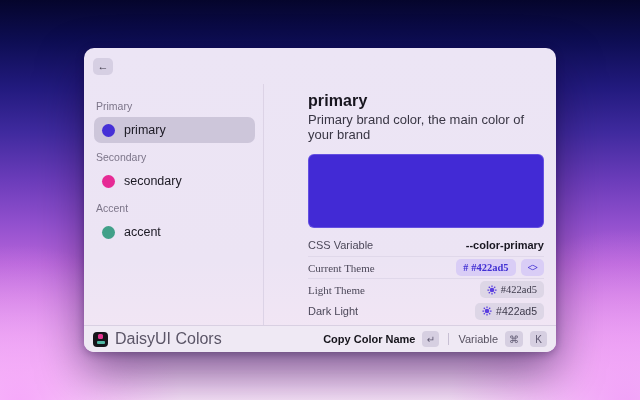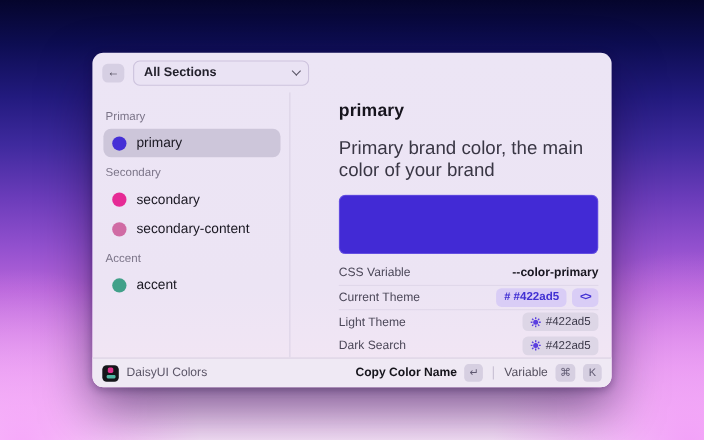--- a/index.html
+++ b/index.html
@@ -65,27 +65,27 @@
   .side-item {
     height: 26px; display: flex; align-items: center; gap: 9px;
     border-radius: 7px; padding: 0 8px; cursor: pointer; margin-bottom: 1px;
   }
   .side-item.selected { background: #cdc6da; }
   .dot { width: 13px; height: 13px; border-radius: 50%; flex: 0 0 13px; }
   .side-item .item-label { font-size: 12.5px; color: #1b1923; }
 
   .main { flex: 1; padding: 8px 12px 0 12px; display: flex; flex-direction: column; min-width: 0; }
   .detail-title { font-size: 16px; font-weight: 800; color: #17151e; letter-spacing: 0.1px; }
-  .detail-desc { font-size: 17px; color: #393644; margin-top: 15px; }
+  .detail-desc { font-size: 13px; color: #393644; margin-top: 2px; }
   .swatch { height: 74px; border-radius: 6px; margin-top: 12px; border: 1px solid rgba(130,110,235,0.55); }
 
   .info-row {
     height: 22px; display: flex; align-items: center; justify-content: space-between;
   }
-  .info-row + .info-row.bordered, .row-divider { border-top: 1px solid #e0d8ea; }
+  .info-row + .info-row.bordered, .row-divider { border-top: 1px solid #e0d8ea; font-family: Liberation Serif, serif; }
   .rows { margin-top: 6px; }
   .row-label { font-size: 11px; color: #4c4859; }
   .row-value-strong { font-size: 11px; font-weight: 700; color: #191721; }
   .badges { display: flex; gap: 5px; }
   .badge {
     display: inline-flex; align-items: center; gap: 4px;
     border-radius: 5px; padding: 2px 7px; font-size: 10.5px; line-height: 13px;
   }
   .badge.purple { background: #d9cdf6; color: #4130d3; font-weight: 600; }
   .badge.purple .badge-icon { font-weight: 700; font-size: 10px; letter-spacing: -1px; }
@@ -97,64 +97,56 @@
     height: 27px; flex: 0 0 27px; border-top: 1px solid #d9d0e2;
     background: #efe9f4;
     display: flex; align-items: center; padding: 0 9px; gap: 7px;
   }
   .logo {
     width: 15px; height: 15px; border-radius: 4px; background: #15151a;
     display: flex; flex-direction: column; align-items: center; justify-content: center; gap: 1.5px;
   }
   .logo .logo-top { width: 5px; height: 5px; border-radius: 1.5px; background: #e2338f; }
   .logo .logo-bottom { width: 8px; height: 3px; border-radius: 1px; background: #50b8a4; }
-  .app-name { font-size: 11px; color: #5b5567; }
+  .app-name { font-size: 16px; color: #5b5567; }
   .footer-spacer { flex: 1; }
   .primary-action { font-size: 11px; font-weight: 700; color: #15141b; cursor: pointer; }
   .key-badge {
     background: #d6cfe1; border-radius: 4px; min-width: 17px; height: 16px;
     display: inline-flex; align-items: center; justify-content: center;
     padding: 0 4px; font-size: 10px; color: #5e5870;
   }
   .footer-divider { width: 1px; height: 12px; background: #c7bfd3; margin: 0 2px; }
   .actions-label { font-size: 11px; color: #565160; cursor: pointer; }
 </style>
 </head>
 <body>
 <div class="bg"></div>
 
 <div class="window">
 
   <div class="topbar">
     <button class="back-btn">
       <span>←</span>
     </button>
-    <div class="sections-dd">
-      <span class="dd-label">All Sections</span>
-      <span class="chevron"></span>
-    </div>
   </div>
 
   <div class="app-body">
 
     <div class="sidebar">
       <div class="section-label">Primary</div>
       <div class="side-item selected">
         <span class="dot" style="background-color: rgb(69, 48, 214);"></span>
         <span class="item-label">primary</span>
       </div>
 
       <div class="section-label">Secondary</div>
       <div class="side-item">
         <span class="dot" style="background-color: rgb(230, 42, 149);"></span>
         <span class="item-label">secondary</span>
-      </div>
-      <div class="side-item">
-        <span class="dot" style="background-color: rgb(208, 107, 164);"></span>
-        <span class="item-label">secondary-content</span>
       </div>
 
       <div class="section-label">Accent</div>
       <div class="side-item">
         <span class="dot" style="background-color: rgb(65, 160, 137);"></span>
         <span class="item-label">accent</span>
       </div>
 
     </div>
 
@@ -190,21 +182,21 @@
               <svg width="10" height="10" viewBox="0 0 24 24" fill="none" stroke="currentColor" stroke-width="3">
                 <circle cx="12" cy="12" r="4" fill="currentColor"></circle>
                 <path d="M12 1v4M12 19v4M1 12h4M19 12h4M4.2 4.2l2.8 2.8M17 17l2.8 2.8M19.8 4.2L17 7M7 17l-2.8 2.8"></path>
               </svg>
             </span>
             <span>#422ad5</span>
           </span>
         </div>
 
         <div class="info-row">
-          <span class="row-label">Dark Search</span>
+          <span class="row-label">Dark Light</span>
           <span class="badge gray">
             <span class="sun-icon">
               <svg width="10" height="10" viewBox="0 0 24 24" fill="none" stroke="currentColor" stroke-width="3">
                 <circle cx="12" cy="12" r="4" fill="currentColor"></circle>
                 <path d="M12 1v4M12 19v4M1 12h4M19 12h4M4.2 4.2l2.8 2.8M17 17l2.8 2.8M19.8 4.2L17 7M7 17l-2.8 2.8"></path>
               </svg>
             </span>
             <span>#422ad5</span>
           </span>
         </div>

